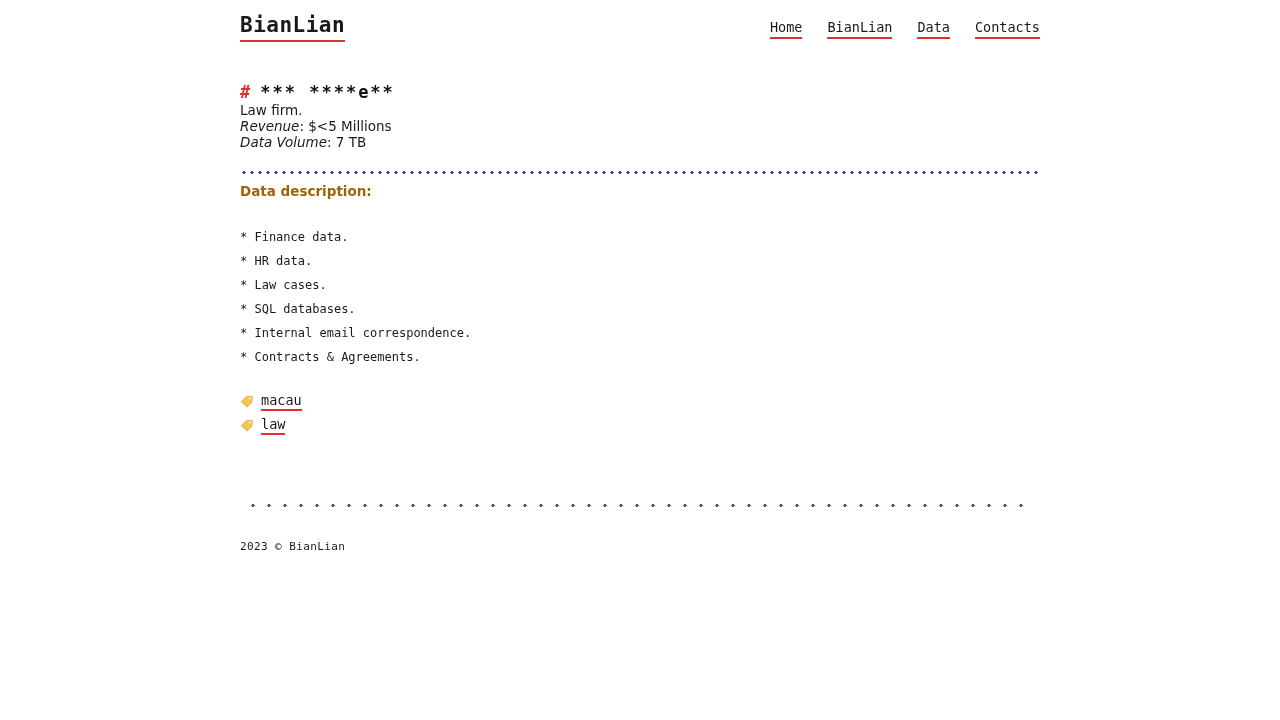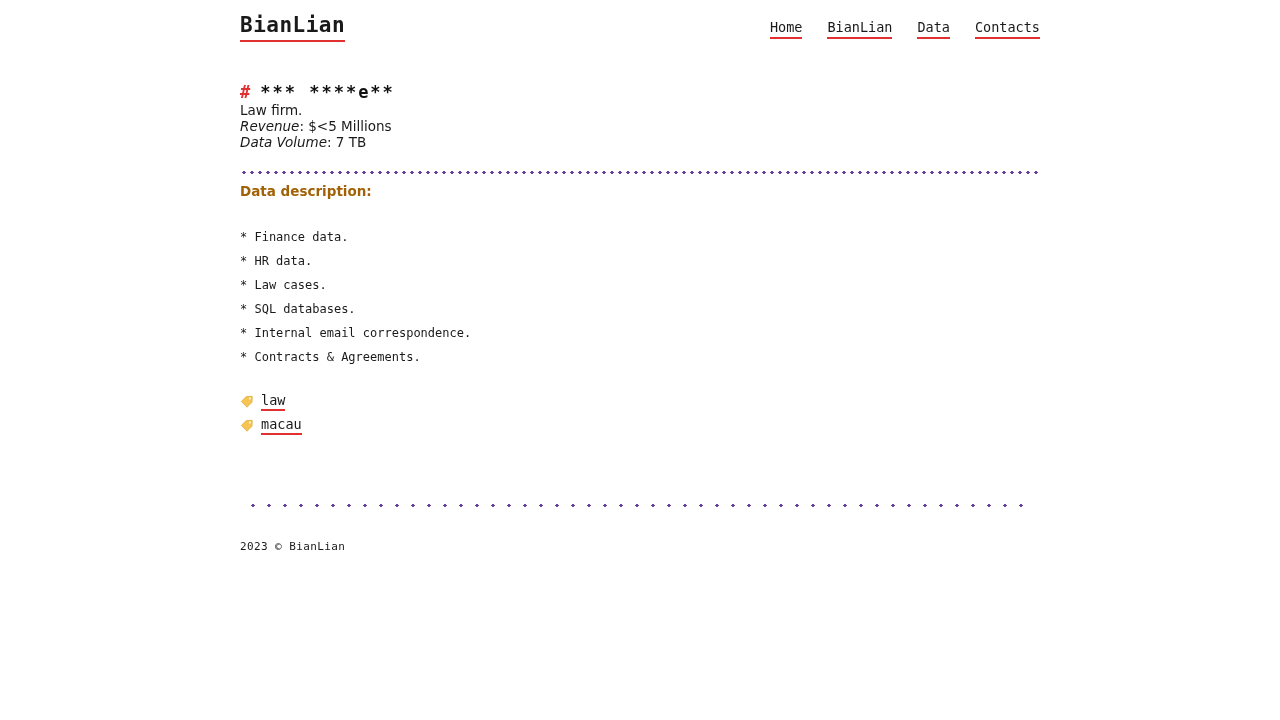--- a/index.html
+++ b/index.html
@@ -192,38 +192,38 @@
     <div class="section-label">Data description:</div>
 
     <div class="bullets">* Finance data.
 * HR data.
 * Law cases.
 * SQL databases.
 * Internal email correspondence.
 * Contracts &amp; Agreements.</div>
 
     <div class="tags">
+      <div class="tag-row">
+        <span class="tag-icon">
+          <svg width="14" height="14" viewBox="0 0 16 16" aria-hidden="true">
+            <path d="M1.5 8.6 L7.2 2.9 L14 2.6 L13.7 9.4 L8 15.1 Z" fill="#f5c451" stroke="#d9a93a" stroke-width="0.8"></path>
+            <circle cx="11.3" cy="5.2" r="1.1" fill="#ffffff"></circle>
+          </svg>
+        </span>
+        <a href="#" class="tag-link">macau</a>
+      </div>
       <div class="tag-row">
         <span class="tag-icon">
           <svg width="14" height="14" viewBox="0 0 16 16" aria-hidden="true">
             <path d="M1.5 8.6 L7.2 2.9 L14 2.6 L13.7 9.4 L8 15.1 Z" fill="#f5c451" stroke="#d9a93a" stroke-width="0.8"></path>
             <circle cx="11.3" cy="5.2" r="1.1" fill="#ffffff"></circle>
           </svg>
         </span>
         <a href="#" class="tag-link">law</a>
       </div>
-      <div class="tag-row">
-        <span class="tag-icon">
-          <svg width="14" height="14" viewBox="0 0 16 16" aria-hidden="true">
-            <path d="M1.5 8.6 L7.2 2.9 L14 2.6 L13.7 9.4 L8 15.1 Z" fill="#f5c451" stroke="#d9a93a" stroke-width="0.8"></path>
-            <circle cx="11.3" cy="5.2" r="1.1" fill="#ffffff"></circle>
-          </svg>
-        </span>
-        <a href="#" class="tag-link">macau</a>
-      </div>
     </div>
 
     <div class="dotrule wide"></div>
 
     <div class="footer">2023 © BianLian</div>
 
   </div>
 </div>
 
 </body></html>

